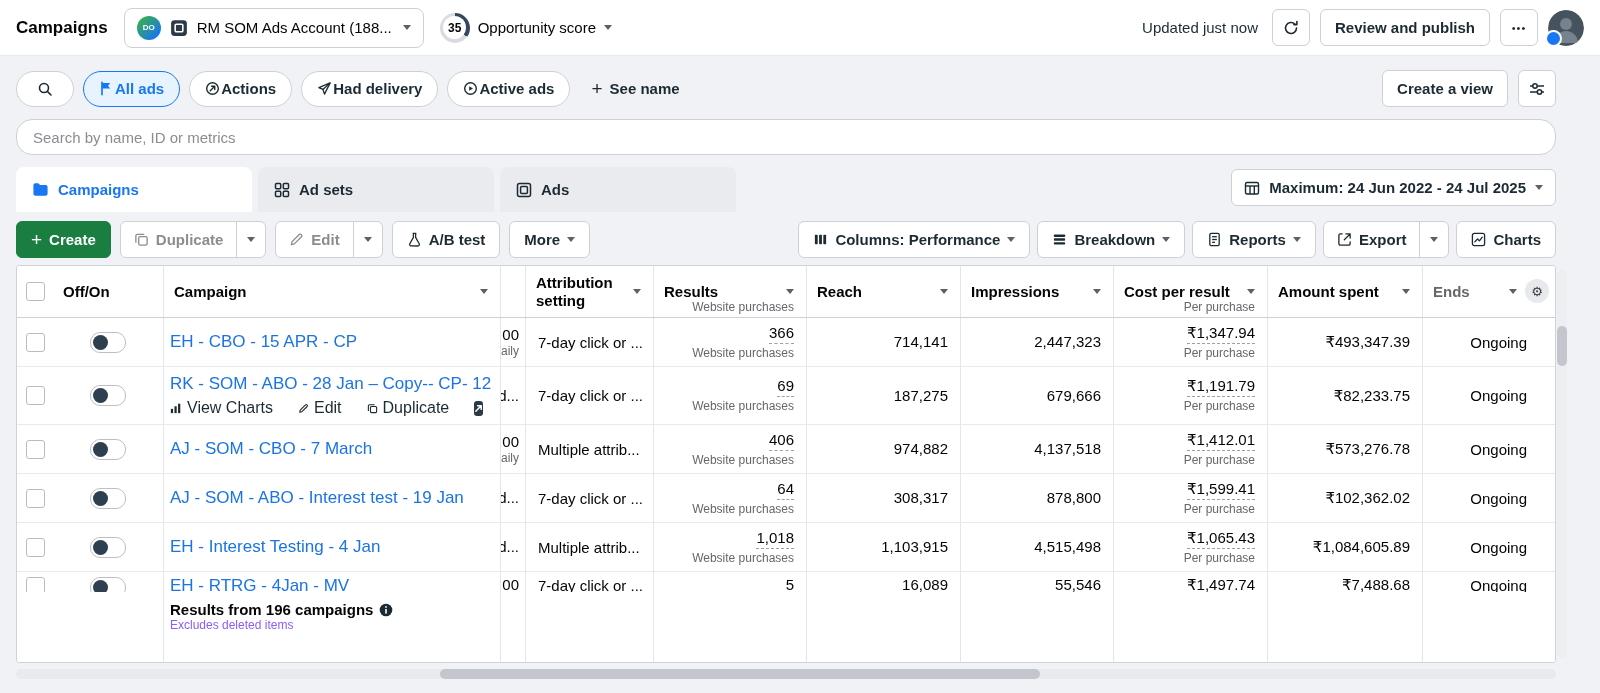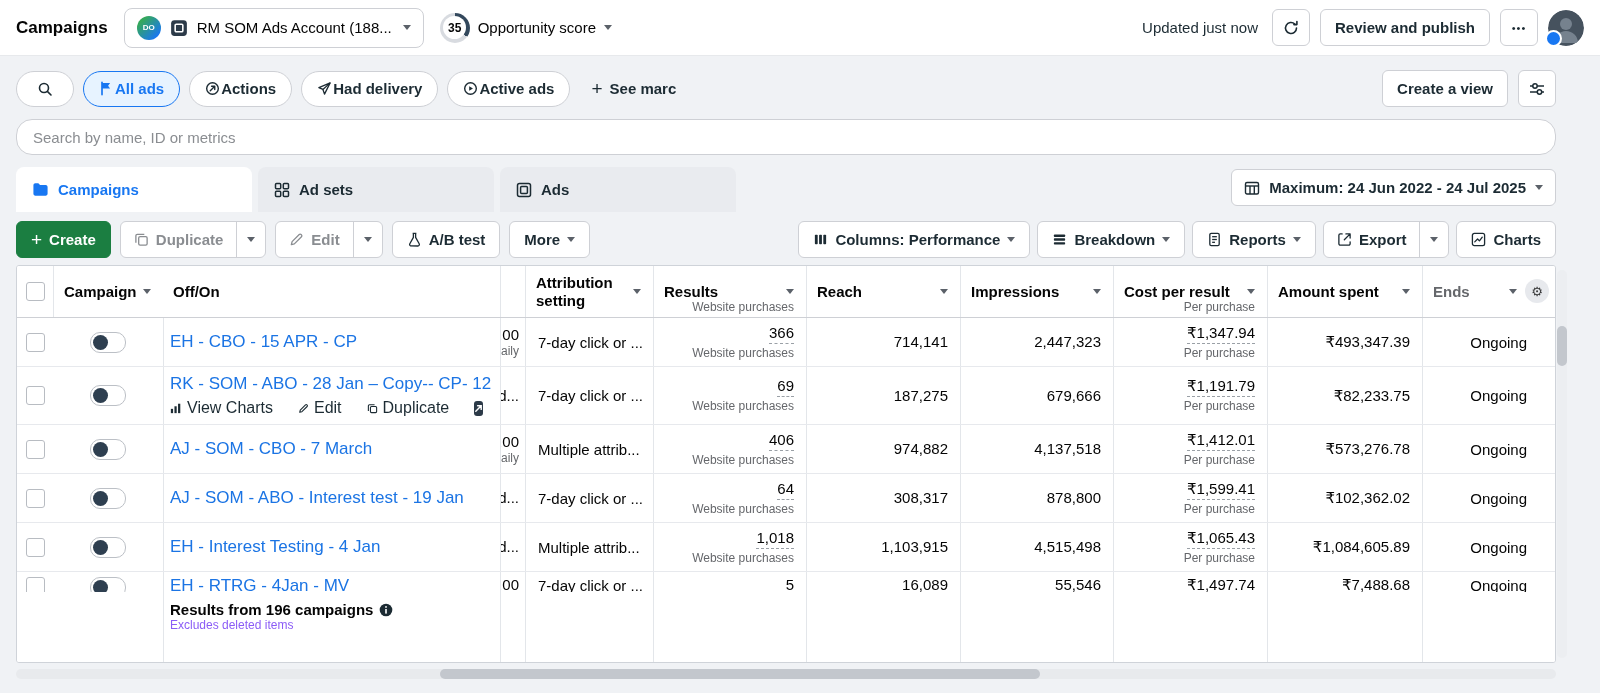--- a/index.html
+++ b/index.html
@@ -191,21 +191,21 @@
     <span>
       <svg width="15" height="15" viewBox="0 0 16 16">
           <circle cx="8" cy="8" r="6.2" fill="none" stroke="#1c2b33" stroke-width="1.5"></circle>
           <path d="M6.6 5.5v5l4-2.5z" fill="#1c2b33"></path>
         </svg>
     </span>
     <span>Active ads</span>
   </div>
   <div class="seemore">
     <span class="plus">+</span>
-    <span>See marc</span>
+    <span>See name</span>
   </div>
   <div class="fb-right">
     <button class="btn">Create a view</button>
     <button class="iconbtn">
       <span>
         <svg width="16" height="16" viewBox="0 0 16 16" stroke="#1c2b33" stroke-width="1.5" fill="#fff">
             <line x1="1" y1="5" x2="15" y2="5"></line>
             <circle cx="6" cy="5" r="2.2"></circle>
             <line x1="1" y1="11" x2="15" y2="11"></line>
             <circle cx="10.5" cy="11" r="2.2"></circle>
@@ -366,26 +366,26 @@
     </button>
   </div>
 </div>
 
 <div class="tablewrap">
 
   <div class="thead grid">
     <div class="cell c-check">
         <span class="checkbox"></span>
       </div>
+    <div class="hcell">
+        <span class="lbl">Off/On</span>
+      </div>
     <div class="hcell cb">
         <span class="lbl">Campaign</span>
         <span class="caret"></span>
-      </div>
-    <div class="hcell">
-        <span class="lbl">Off/On</span>
       </div>
     <div class="hcell cb"></div>
     <div class="hcell cb">
         <span class="lbl">Attribution setting</span>
         <span class="caret"></span>
       </div>
     <div class="hcell cb">
         <span class="lbl">Results</span>
         <span class="caret"></span>
       </div>

